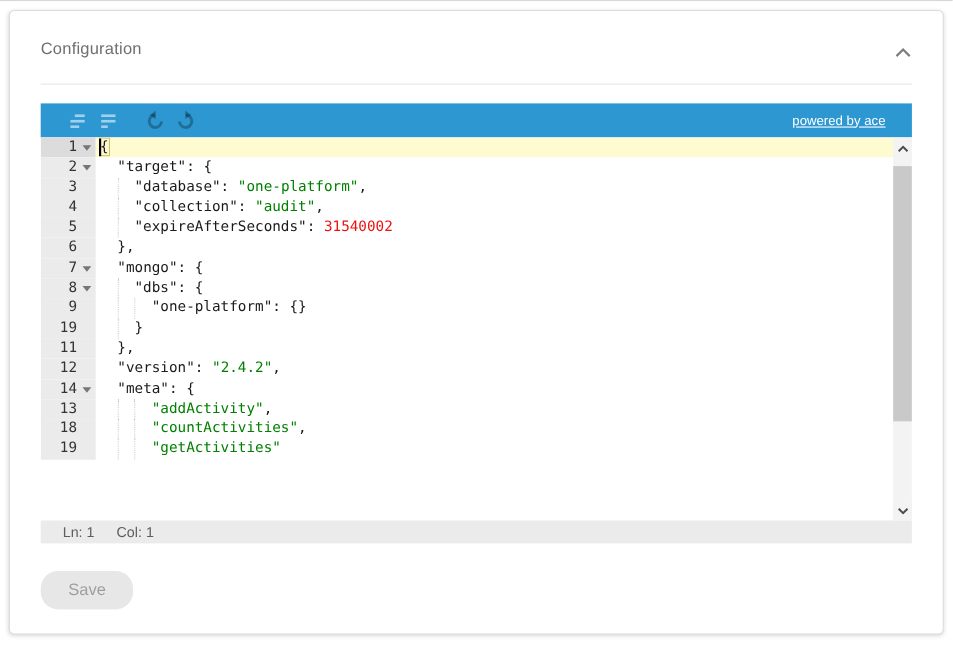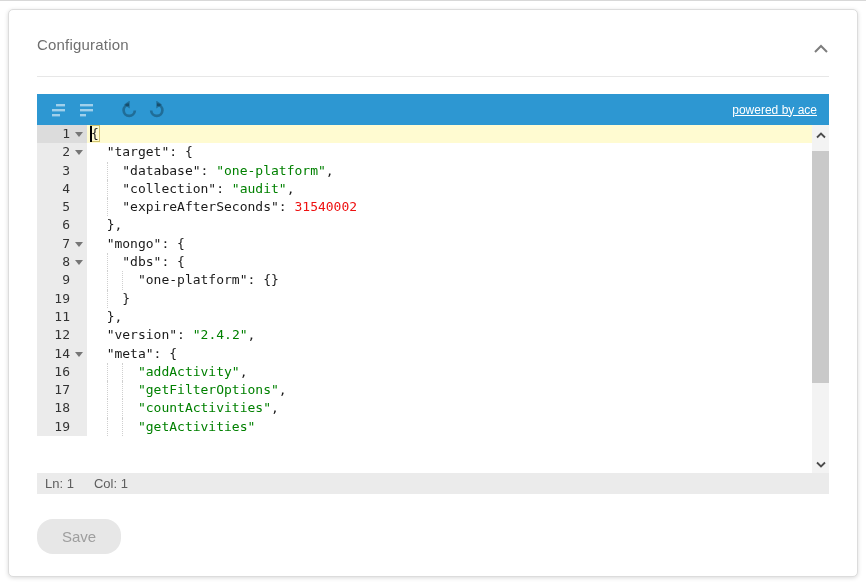--- a/index.html
+++ b/index.html
@@ -13,21 +13,21 @@
     padding:0 28px;
   }
   .card-header { display:flex; align-items:flex-end; justify-content:space-between; padding-top:26px; }
   .card-title { font-size:15px; color:#6f6f6f; letter-spacing:.2px; }
   .collapse-btn { width:16px; height:12px; cursor:pointer; }
   .divider { border:none; border-top:1px solid #e7e7e7; margin-top:23px; }
 
   
   .toolbar {
     margin-top:17px; height:31px; background:#2d97d2;
-    display:flex; align-items:center; padding:0 8px;
+    display:flex; align-items:center; padding:0 20px;
   }
   .tb-btn { width:28px; height:24px; display:flex; align-items:center; justify-content:center; cursor:pointer; }
   .powered { margin-left:auto; font-size:12px; color:#fff; text-decoration:underline; padding-right:4px; cursor:pointer; }
 
   
   .editor { position:relative; height:348px; overflow:hidden; background:#fff;
             font-family:"DejaVu Sans Mono", monospace; font-size:13px; }
   .line { display:flex; height:18.3px; line-height:18.3px; }
   .gut { flex:none; width:50px; background:#ebebeb; color:#333; text-align:right;
          padding-right:17px; position:relative; font-size:13px; }
@@ -47,21 +47,21 @@
 
   
   .sb { position:absolute; top:0; right:0; width:17px; height:348px; background:#f3f3f3; }
   .sb-btn { position:absolute; left:0; width:17px; height:17px; background:#f3f3f3;
             display:flex; align-items:center; justify-content:center; cursor:pointer; }
   .sb-btn.up { top:2px; } .sb-btn.down { bottom:0; }
   .sb-thumb { position:absolute; top:26px; left:0; width:17px; height:232px; background:#c9c9c9; cursor:grab; }
 
   
   .statusbar { height:21px; background:#ebebeb; display:flex; align-items:center;
-               gap:20px; padding-left:8px; font-size:13px; color:#5e5e5e; }
+               gap:20px; padding-left:20px; font-size:13px; color:#5e5e5e; }
 
   .actions { margin-top:25px; }
   .save-btn { background:#e7e7e7; color:#9e9e9e; border:none; border-radius:16px;
               font-size:15px; font-family:"Liberation Sans", sans-serif;
               padding:9px 25px; cursor:default; }
 </style>
 </head>
 <body>
 
 <div class="card">
@@ -155,26 +155,22 @@
         </div>
         <div class="line">
           <div class="gut">12</div>
           <div class="codeL"><span class="sp"></span><span class="tk-p">"version"</span><span class="tk-p">: </span><span class="tk-s">"2.4.2"</span><span class="tk-p">,</span></div>
         </div>
         <div class="line">
           <div class="gut">14<span class="fold"></span></div>
           <div class="codeL"><span class="sp"></span><span class="tk-p">"meta"</span><span class="tk-p">: {</span></div>
         </div>
         <div class="line">
-          <div class="gut">16</div>
+          <div class="gut">13</div>
           <div class="codeL"><span class="sp"></span><span class="gd"></span><span class="gd"></span><span class="tk-s">"addActivity"</span><span class="tk-p">,</span></div>
-        </div>
-        <div class="line">
-          <div class="gut">17</div>
-          <div class="codeL"><span class="sp"></span><span class="gd"></span><span class="gd"></span><span class="tk-s">"getFilterOptions"</span><span class="tk-p">,</span></div>
         </div>
         <div class="line">
           <div class="gut">18</div>
           <div class="codeL"><span class="sp"></span><span class="gd"></span><span class="gd"></span><span class="tk-s">"countActivities"</span><span class="tk-p">,</span></div>
         </div>
         <div class="line">
           <div class="gut">19</div>
           <div class="codeL"><span class="sp"></span><span class="gd"></span><span class="gd"></span><span class="tk-s">"getActivities"</span></div>
         </div>
       </div>

